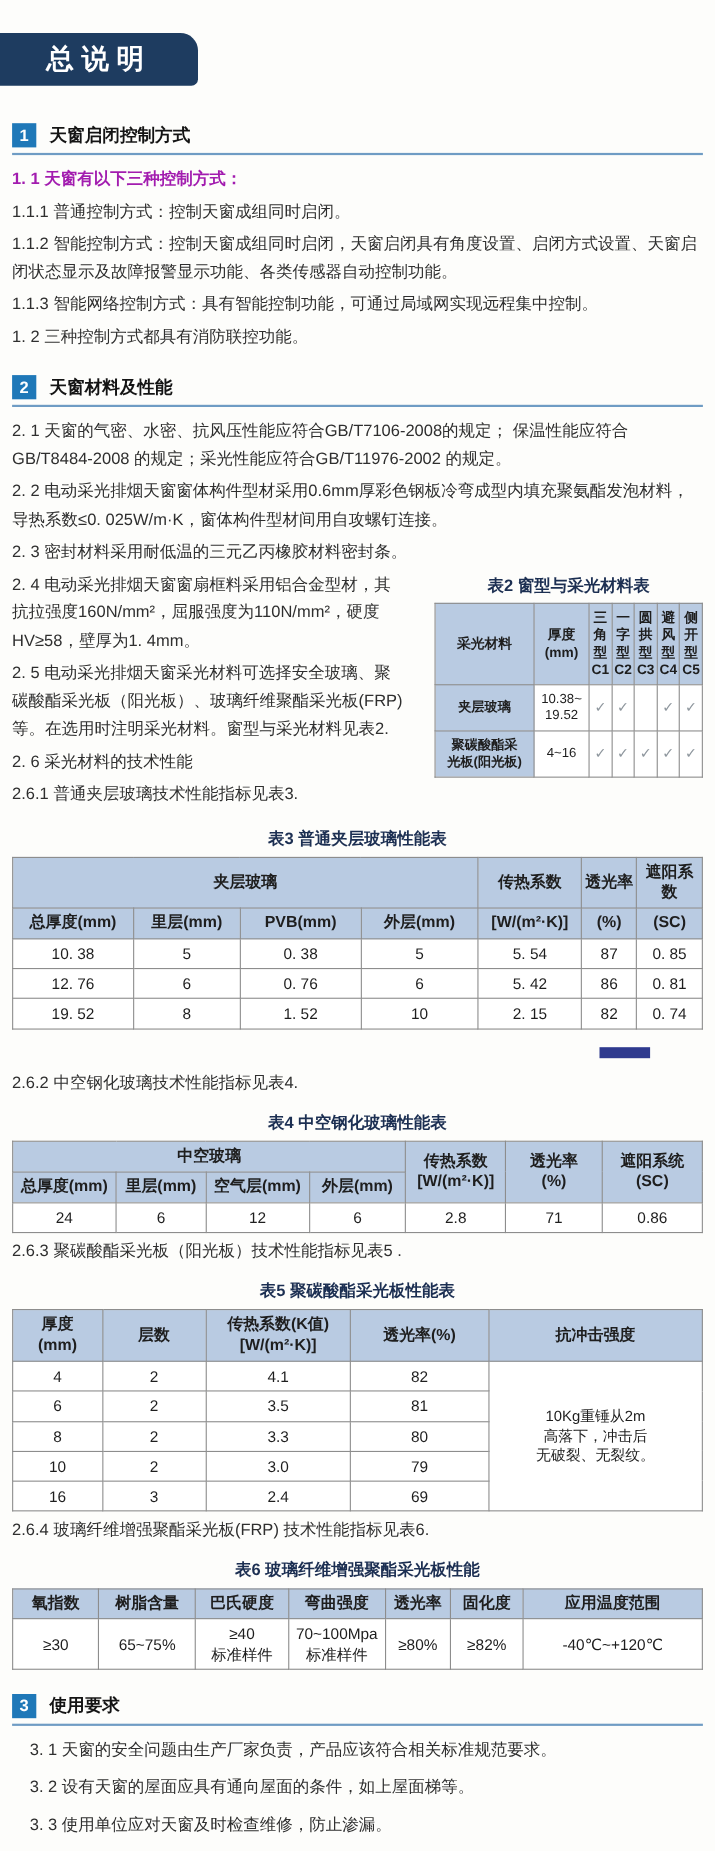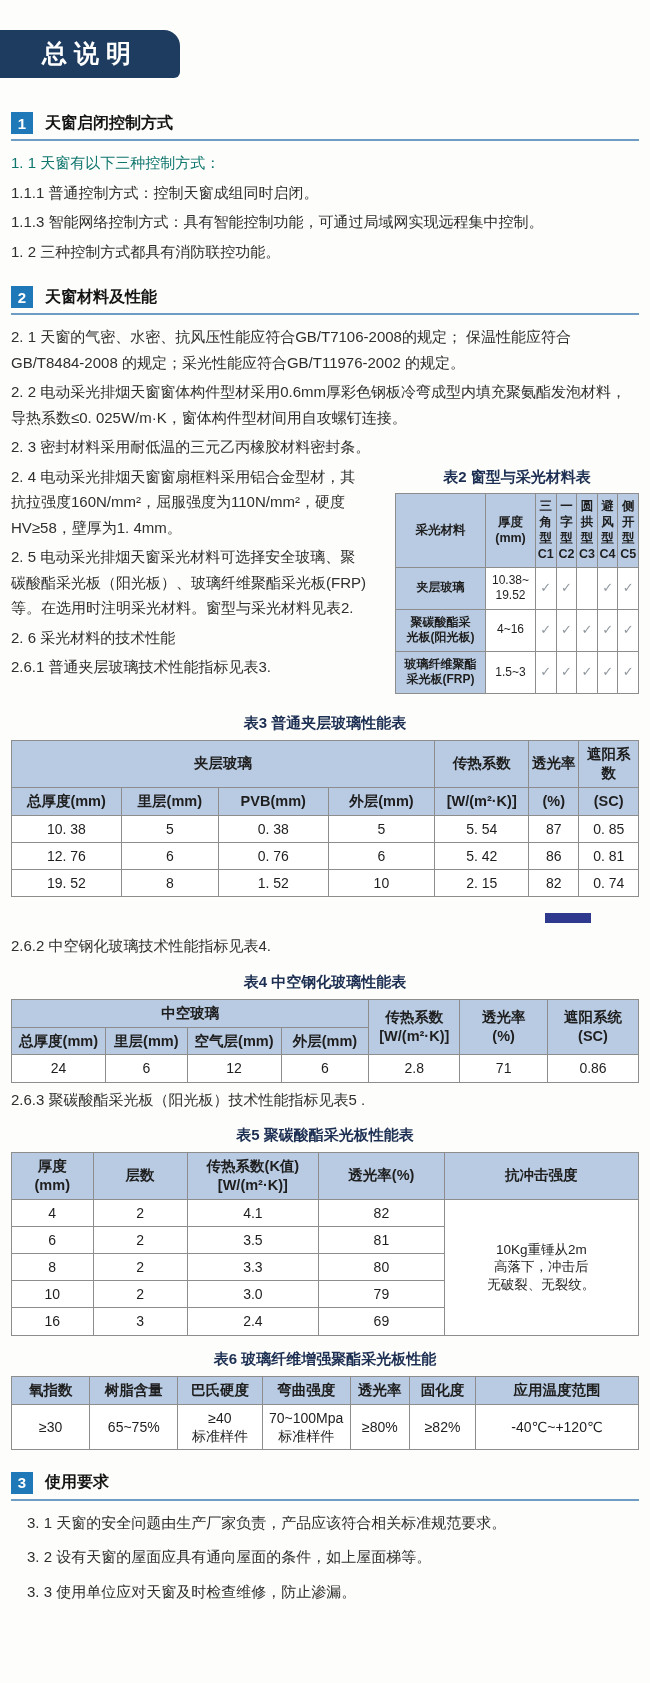--- a/index.html
+++ b/index.html
@@ -19,21 +19,21 @@
     display:flex;align-items:center;gap:12px;
     border-bottom:2px solid #6f9cc4;padding-bottom:5px;margin:22px 0 9px;
   }
   .sec-num{
     min-width:22px;height:22px;background:#1f78b8;color:#fff;
     font-weight:bold;font-size:15px;display:flex;align-items:center;justify-content:center;
   }
   .sec-title{font-size:16px;font-weight:bold;color:#141414;text-align:right;}
   .para{font-size:15px;line-height:1.7;margin:4px 0;}
   .para-lg{margin:9px 16px;}
-  .b{font-weight:normal;color:#0f766e;}
+  .b{font-weight:bold;color:#a21caf;}
   .tbl-title{text-align:center;font-weight:bold;font-size:15px;color:#1c2f52;margin:14px 0 7px;}
   table{width:100%;border-collapse:collapse;table-layout:fixed;}
   th,td{
     border:1px solid #8d8d8d;text-align:center;vertical-align:middle;
     font-size:14px;color:#1e1e1e;padding:4px 2px;white-space:pre-line;line-height:1.3;
   }
   th{background:#b9cbe2;font-weight:bold;font-size:14.5px;}
   td{background:#ffffff;}
   .t2block{float:right;width:244px;margin:0 0 6px 12px;padding-left:16px;}
   .t2block .tbl-title{margin:4px 0 6px;}
@@ -54,20 +54,21 @@
   <div class="banner">
     <span>总说明</span>
   </div>
 
   <div class="sec-heading">
     <span class="sec-num">1</span>
     <span class="sec-title">天窗启闭控制方式</span>
   </div>
   <p class="para b">1. 1  天窗有以下三种控制方式：</p>
   <p class="para">1.1.1  普通控制方式：控制天窗成组同时启闭。</p>
+  <p class="para">1.1.2  智能控制方式：控制天窗成组同时启闭，天窗启闭具有角度设置、启闭方式设置、天窗启闭状态显示及故障报警显示功能、各类传感器自动控制功能。</p>
   <p class="para">1.1.3  智能网络控制方式：具有智能控制功能，可通过局域网实现远程集中控制。</p>
   <p class="para">1. 2  三种控制方式都具有消防联控功能。</p>
 
   <div class="sec-heading">
     <span class="sec-num">2</span>
     <span class="sec-title">天窗材料及性能</span>
   </div>
   <p class="para">2. 1 天窗的气密、水密、抗风压性能应符合GB/T7106-2008的规定；  保温性能应符合GB/T8484-2008 的规定；采光性能应符合GB/T11976-2002 的规定。</p>
   <p class="para">2. 2 电动采光排烟天窗窗体构件型材采用0.6mm厚彩色钢板冷弯成型内填充聚氨酯发泡材料，导热系数≤0. 025W/m·K，窗体构件型材间用自攻螺钉连接。</p>
   <p class="para">2. 3 密封材料采用耐低温的三元乙丙橡胶材料密封条。</p>
@@ -114,30 +115,20 @@
         <tr>
           <td class="mat">聚碳酸酯采
 光板(阳光板)</td>
           <td>4~16</td>
           <td class="chk">✓</td>
           <td class="chk">✓</td>
           <td class="chk">✓</td>
           <td class="chk">✓</td>
           <td class="chk">✓</td>
         </tr>
-        <tr>
-          <td class="mat">玻璃纤维聚酯
-采光板(FRP)</td>
-          <td>1.5~3</td>
-          <td class="chk">✓</td>
-          <td class="chk">✓</td>
-          <td class="chk">✓</td>
-          <td class="chk">✓</td>
-          <td class="chk">✓</td>
-        </tr>
       </tbody>
         </table>
     </div>
     <p class="para">2. 4 电动采光排烟天窗窗扇框料采用铝合金型材，其抗拉强度160N/mm²，屈服强度为110N/mm²，硬度HV≥58，壁厚为1. 4mm。</p>
     <p class="para">2. 5 电动采光排烟天窗采光材料可选择安全玻璃、聚碳酸酯采光板（阳光板）、玻璃纤维聚酯采光板(FRP) 等。在选用时注明采光材料。窗型与采光材料见表2.</p>
     <p class="para">2. 6 采光材料的技术性能</p>
     <p class="para">2.6.1 普通夹层玻璃技术性能指标见表3.</p>
     <div class="clear"></div>
   </div>
 
@@ -291,20 +282,21 @@
     </tr>
     <tr>
       <td>16</td>
       <td>3</td>
       <td>2.4</td>
       <td>69</td>
     </tr>
   </tbody>
     </table>
 
+  <p class="para">2.6.4 玻璃纤维增强聚酯采光板(FRP) 技术性能指标见表6.</p>
 
   <div class="tbl-title">表6  玻璃纤维增强聚酯采光板性能</div>
   <table>
     <colgroup>
         <col style="width:12.5%">
         <col style="width:14%">
         <col style="width:13.5%">
         <col style="width:14%">
         <col style="width:9.5%">
         <col style="width:10.5%">

